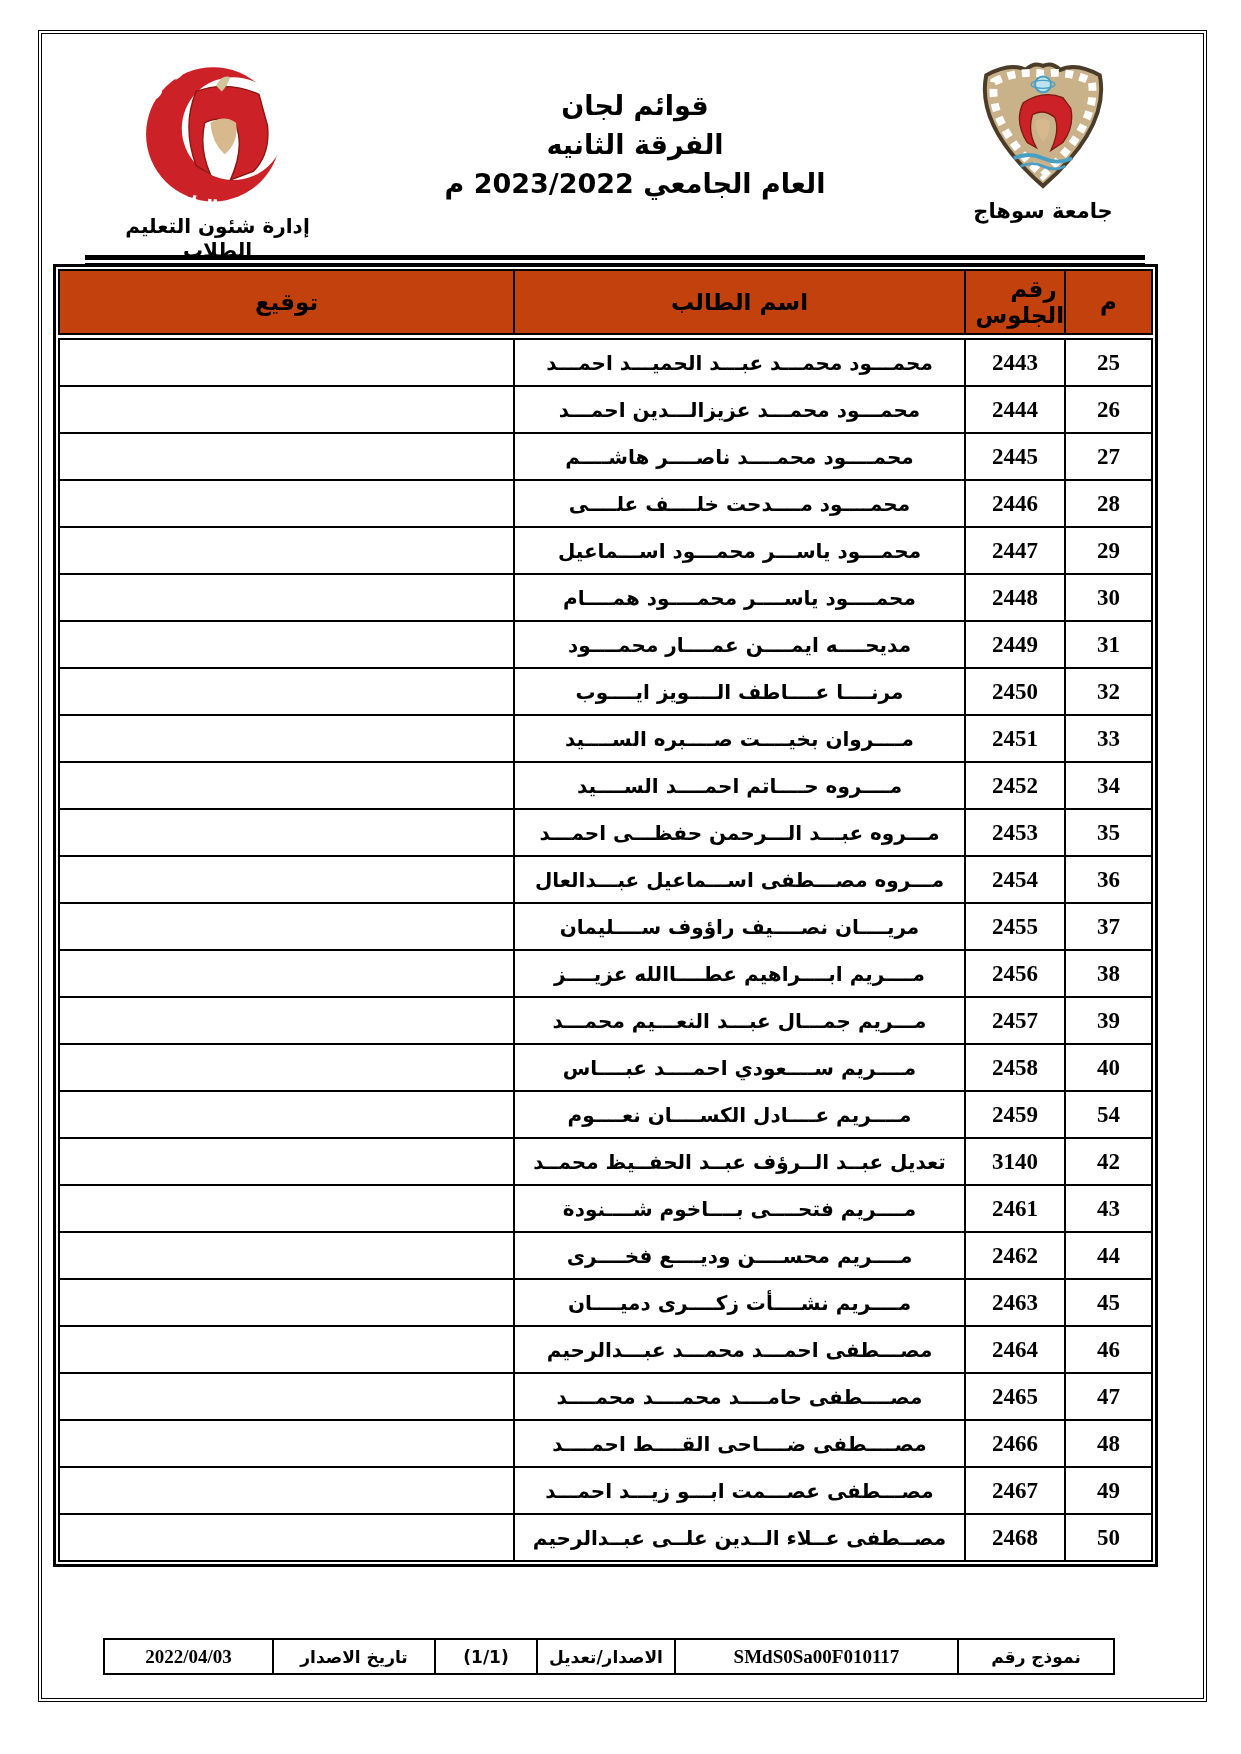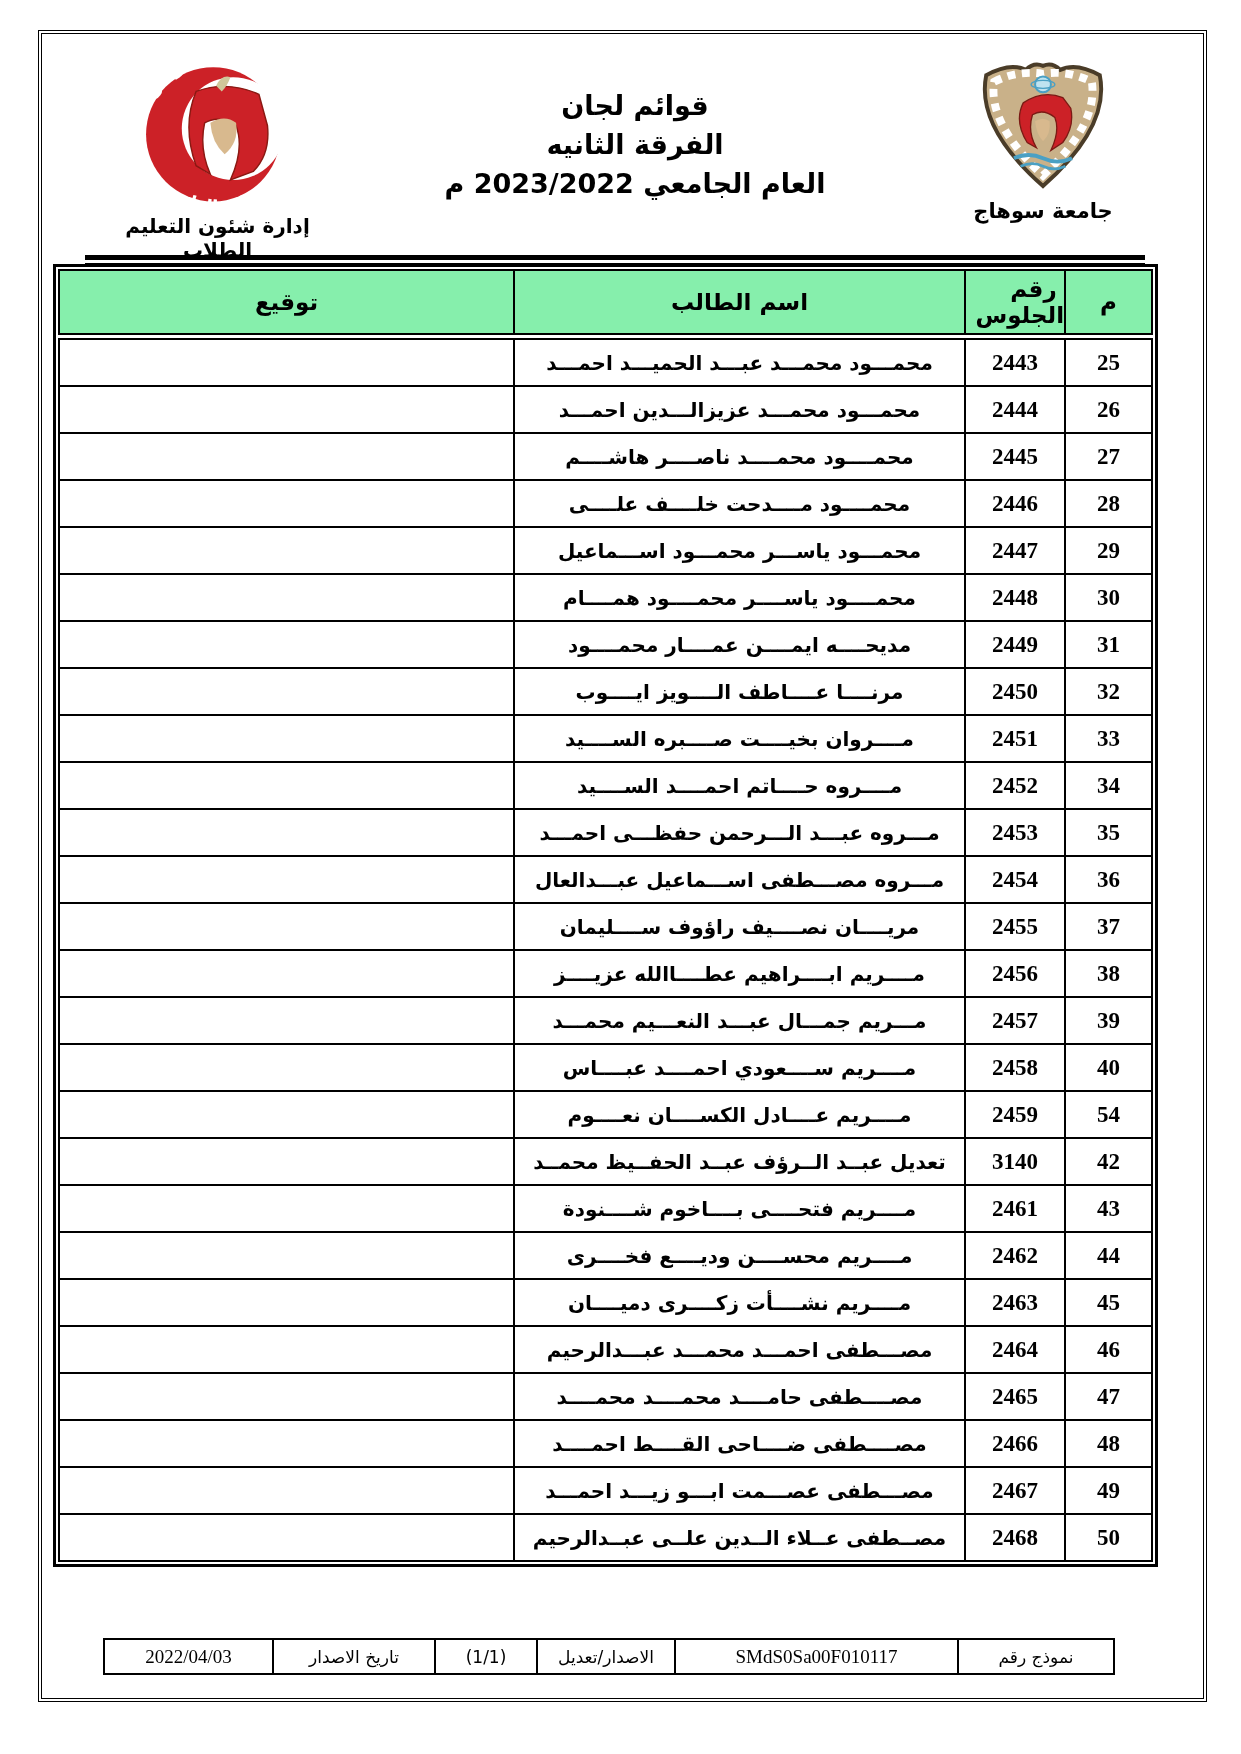--- a/index.html
+++ b/index.html
@@ -26,21 +26,21 @@
     border-top:5px solid #000;border-bottom:2px solid #000;background:#fff;
   }
   
   .table-outer{
     position:absolute;top:230px;right:45px;width:1095px;
     border:3px solid #000;background:#fff;padding:2px;
   }
   table.main{border-collapse:collapse;width:100%;table-layout:fixed;direction:rtl;border:1px solid #000;}
   table.main th,table.main td{border:2px solid #000;padding:0;overflow:hidden;}
   table.main thead th{
-    background:#86efac;height:62px;font-weight:bold;font-size:23px;
+    background:#c2410c;height:62px;font-weight:bold;font-size:23px;
     border-bottom:7px double #000;vertical-align:middle;text-align:center;
   }
   table.main td{height:45px;vertical-align:middle;text-align:center;background:#fff;}
   .col-serial{width:86px;}
   .col-seat{width:99px;}
   .col-name{width:446px;}
   .col-sign{width:450px;}
   .seat-head span{display:block;line-height:26px;padding-left:37px;}
   td.c-serial,td.c-seat{
     font-family:"Liberation Serif","DejaVu Serif",serif;font-weight:bold;font-size:23px;
@@ -48,21 +48,21 @@
   td.c-name{
     font-weight:bold;font-size:20px;white-space:nowrap;
   }
   
   .footer-table{
     position:absolute;right:88px;top:1604px;width:986px;
     border-collapse:collapse;direction:rtl;table-layout:fixed;
   }
   .footer-table td{
     border:2px solid #000;height:31px;text-align:center;vertical-align:middle;
-    font-weight:normal;font-size:17px;background:#fff;overflow:hidden;
+    font-weight:bold;font-size:17px;background:#fff;overflow:hidden;
   }
   .footer-table td.latin{font-family:"Liberation Serif","DejaVu Serif",serif;font-size:19px;}
   .f-label{width:152px;} .f-code{width:279px;} .f-issue-l{width:134px;}
   .f-issue-v{width:98px;} .f-date-l{width:158px;} .f-date-v{width:165px;}
   svg text{font-family:"DejaVu Sans",sans-serif;}
 </style>
 </head>
 <body>
 
 <div class="frame">

